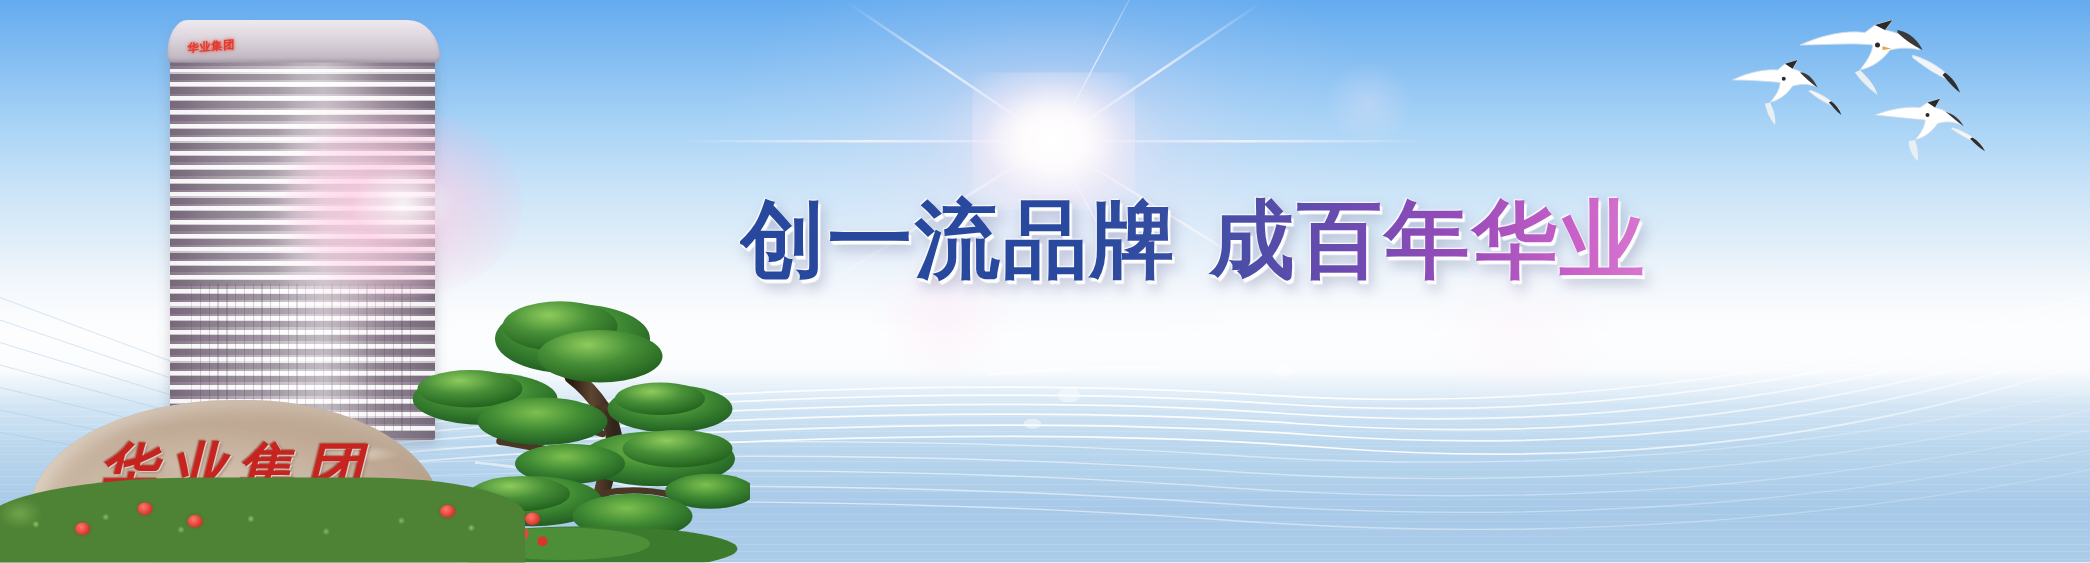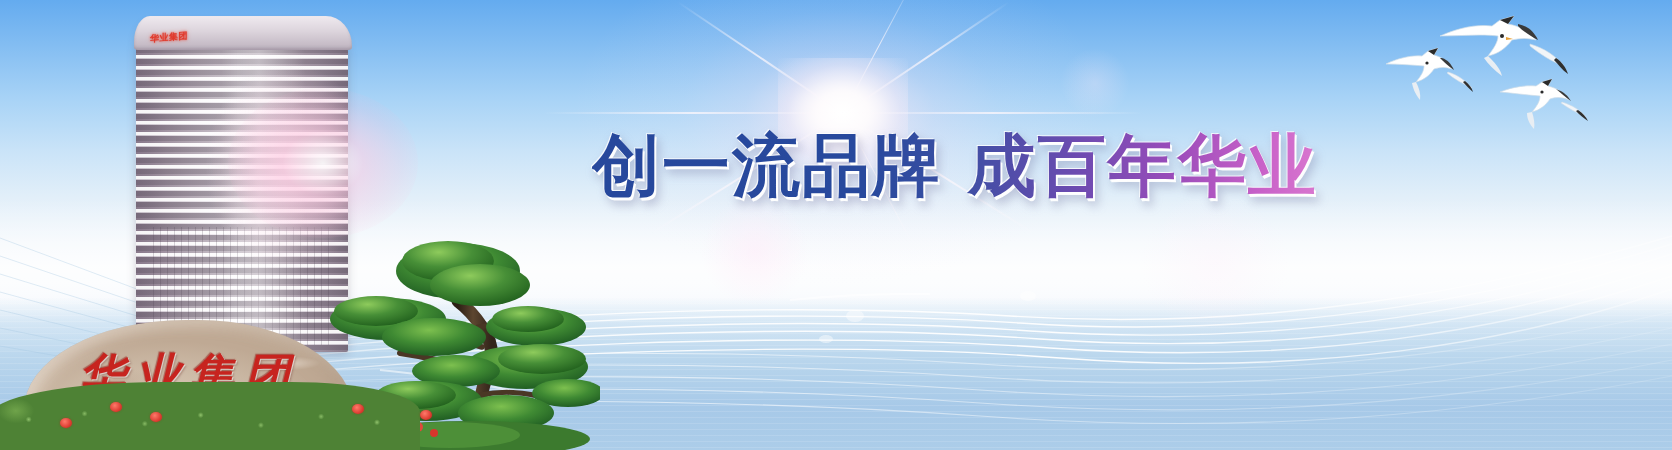--- a/index.html
+++ b/index.html
@@ -239,21 +239,21 @@
 
   
   .bonsai { position:absolute; left:330px; top:215px; width:270px; height:235px; }
 
   
   .gulls { position:absolute; right:0; top:0; width:290px; height:130px; }
 
   
   .headline {
     position:absolute;
-    left:592px; top:123px;
+    left:592px; top:150px;
     width:760px; height:86px;
     display:flex; align-items:center;
   }
   .headline-text {
     font-family:"DejaVu Sans", sans-serif;
     font-size:68px;
     font-weight:bold;
     line-height:86px;
     letter-spacing:2px;
     white-space:nowrap;

